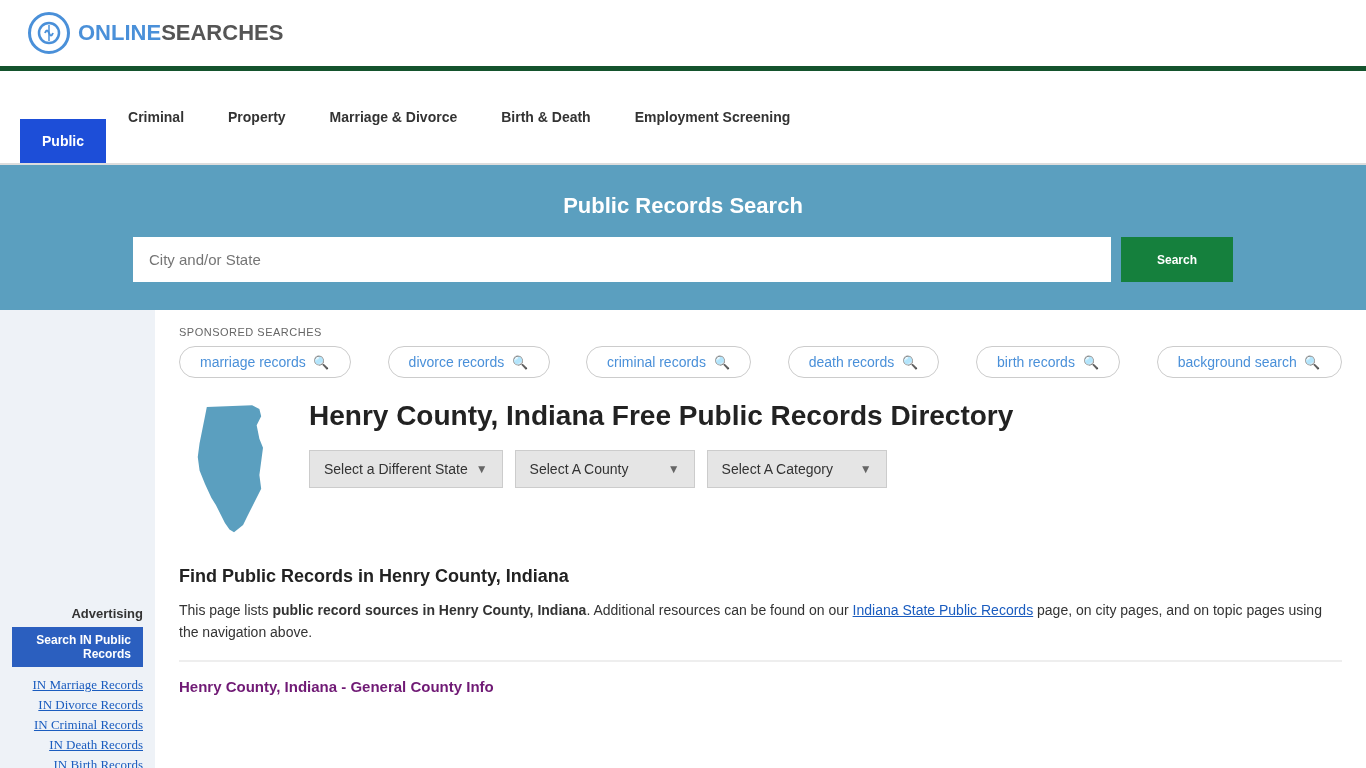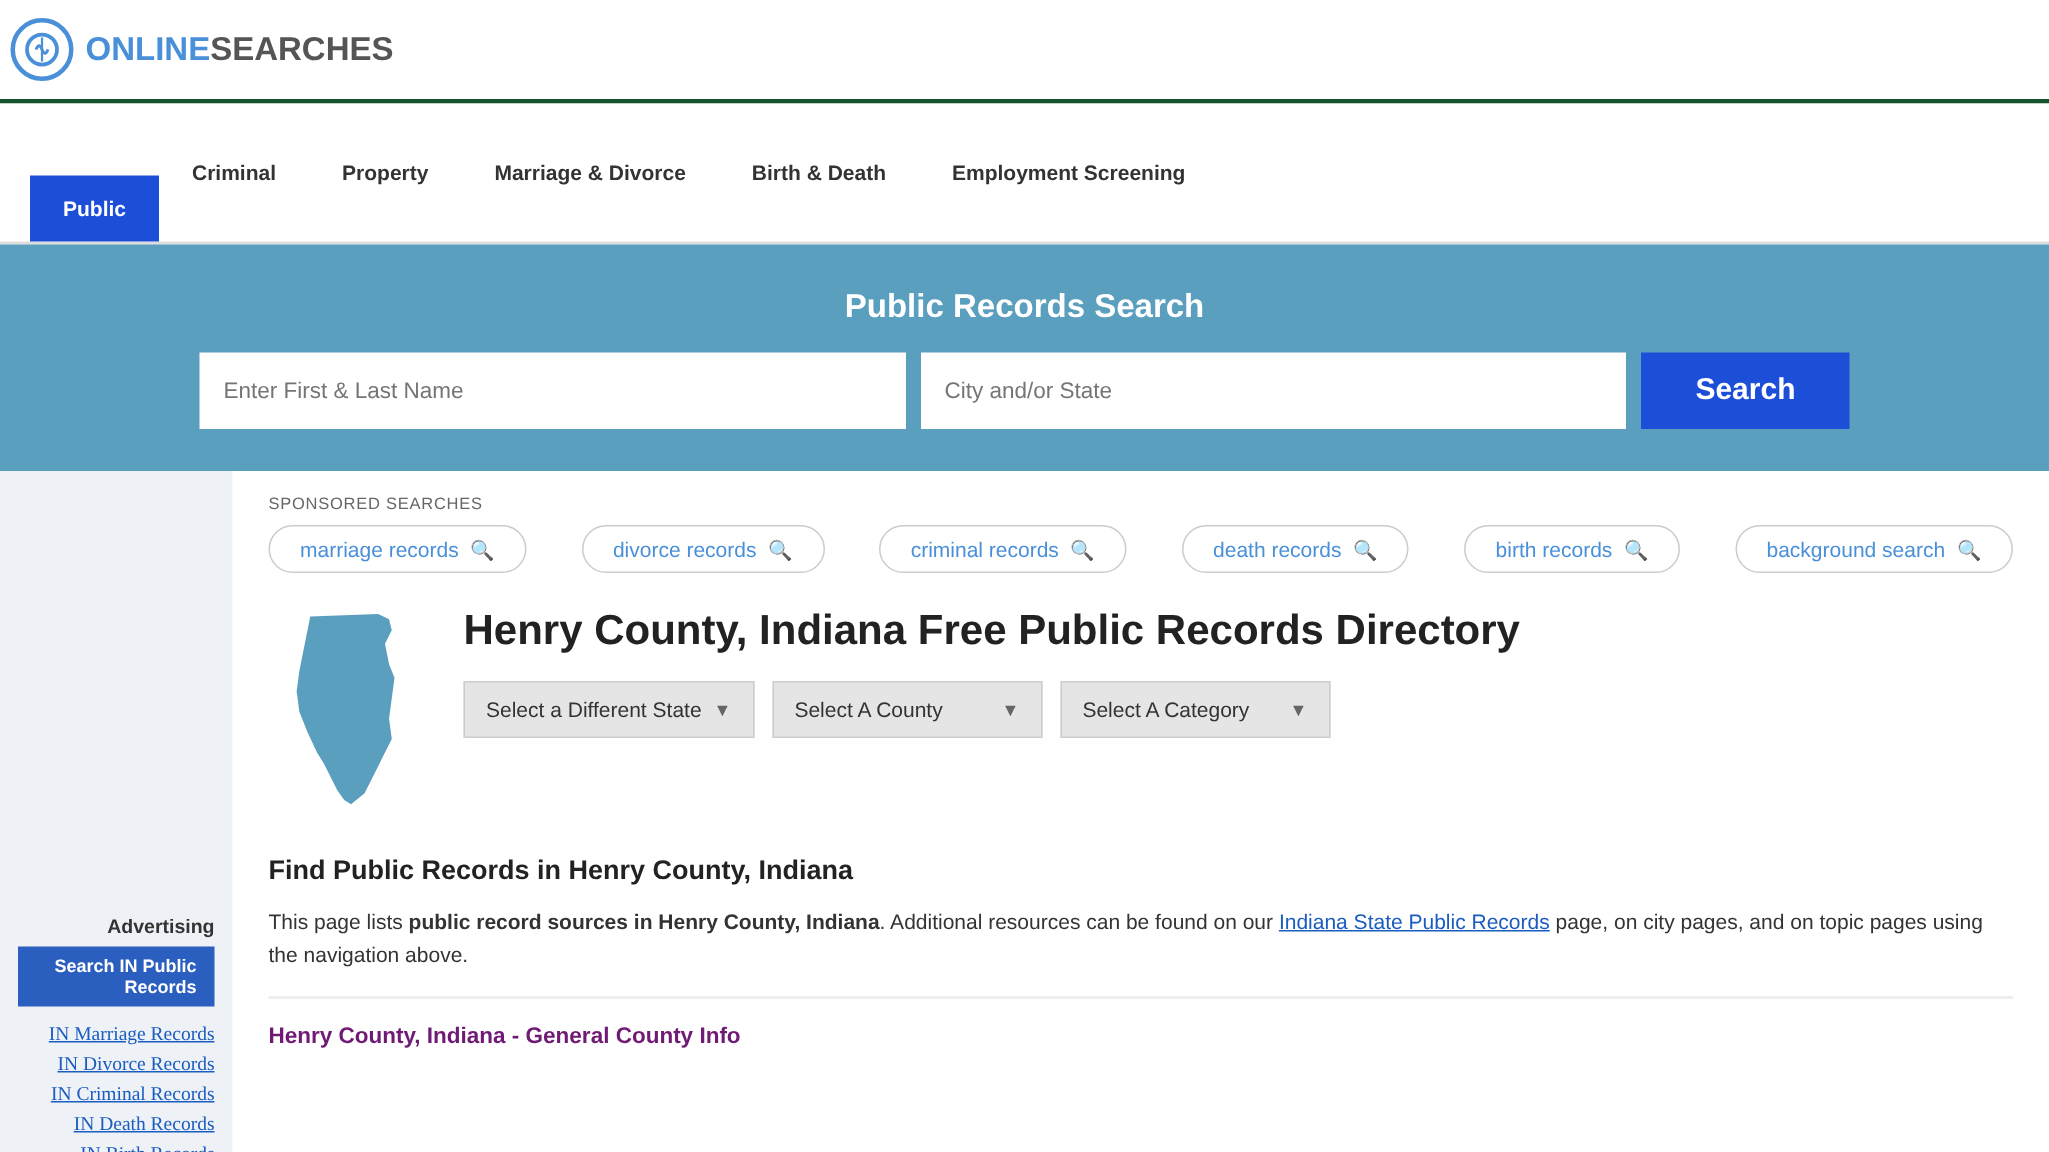--- a/index.html
+++ b/index.html
@@ -1,36 +1,36 @@
 <!DOCTYPE html>
 <html><head>
   <meta charset="utf-8">
   <style>
     * { margin: 0; padding: 0; box-sizing: border-box; }
     body { font-family: Arial, sans-serif; background: #eef2f7; font-size: 14px; color: #333; }
 
     
-    .header { background: #fff; padding: 12px 7px; display: flex; align-items: center; border-bottom: 3px solid #14532d; }
+    .header { background: #fff; padding: 12px 28px; display: flex; align-items: center; border-bottom: 5px solid #14532d; }
     .logo-circle { width: 42px; height: 42px; border-radius: 50%; border: 3px solid #4a90d9; display: flex; align-items: center; justify-content: center; margin-right: 8px; }
     .logo-circle svg { width: 24px; height: 24px; }
     .logo-text { font-size: 22px; font-weight: bold; }
     .logo-text span.online { color: #4a90d9; }
     .logo-text span.searches { color: #555; }
 
     
     .nav { background: #fff; display: flex; align-items: center; padding: 0 20px; border-bottom: 2px solid #ddd; }
     .nav-item { padding: 14px 22px; cursor: pointer; font-size: 14px; color: #333; font-weight: 600; text-decoration: none; }
     .nav-item.active { background: #1d4ed8; color: #fff; margin-top: 48px; }
 
     
     .search-banner { background: #5b9fbf; padding: 28px 60px; }
     .search-banner h2 { color: #fff; text-align: center; font-size: 22px; margin-bottom: 18px; font-weight: bold; }
     .search-form { display: flex; gap: 10px; max-width: 1100px; margin: 0 auto; }
     .search-form input { flex: 1; padding: 14px 16px; border: none; outline: none; font-size: 15px; color: #999; }
-    .search-btn { background: #1d4ed8; color: #fff; border: none; padding: 14px 36px; font-size: 20px; font-weight: bold; cursor: pointer; white-space: nowrap; }
+    .search-btn { background: #15803d; color: #fff; border: none; padding: 14px 36px; font-size: 12px; font-weight: bold; cursor: pointer; white-space: nowrap; }
 
     
     .main-wrapper { display: flex; gap: 0; background: #eef2f7; }
     .sidebar { width: 155px; min-width: 155px; padding: 16px 12px; }
     .content { flex: 1; background: #fff; padding: 16px 24px; }
 
     
     .sponsored-label { font-size: 11px; color: #666; margin-bottom: 8px; text-transform: uppercase; letter-spacing: 0.5px; }
     .search-tags { display: flex; flex-wrap: wrap; gap: 8px; margin-bottom: 20px; justify-content: space-between; }
     .search-tag { border: 1px solid #ccc; border-radius: 20px; padding: 7px 20px; font-size: 14px; color: #4a90d9; cursor: pointer; display: flex; align-items: center; gap: 8px; background: #fff; }
@@ -86,21 +86,20 @@
   <a class="nav-item">Criminal</a>
   <a class="nav-item">Property</a>
   <a class="nav-item">Marriage &amp; Divorce</a>
   <a class="nav-item">Birth &amp; Death</a>
   <a class="nav-item">Employment Screening</a>
 </nav>
 
 <div class="search-banner">
   <h2>Public Records Search</h2>
   <div class="search-form">
-    <input type="text" placeholder="Enter First &amp; Last Name" style="">
     <input type="text" placeholder="City and/or State" style="">
     <button class="search-btn">Search</button>
   </div>
 </div>
 
 <div class="main-wrapper">
 
   <div class="sidebar">
     <div style="margin-top: 280px; text-align: right;">
       <div class="sidebar-ad-label">Advertising</div>

